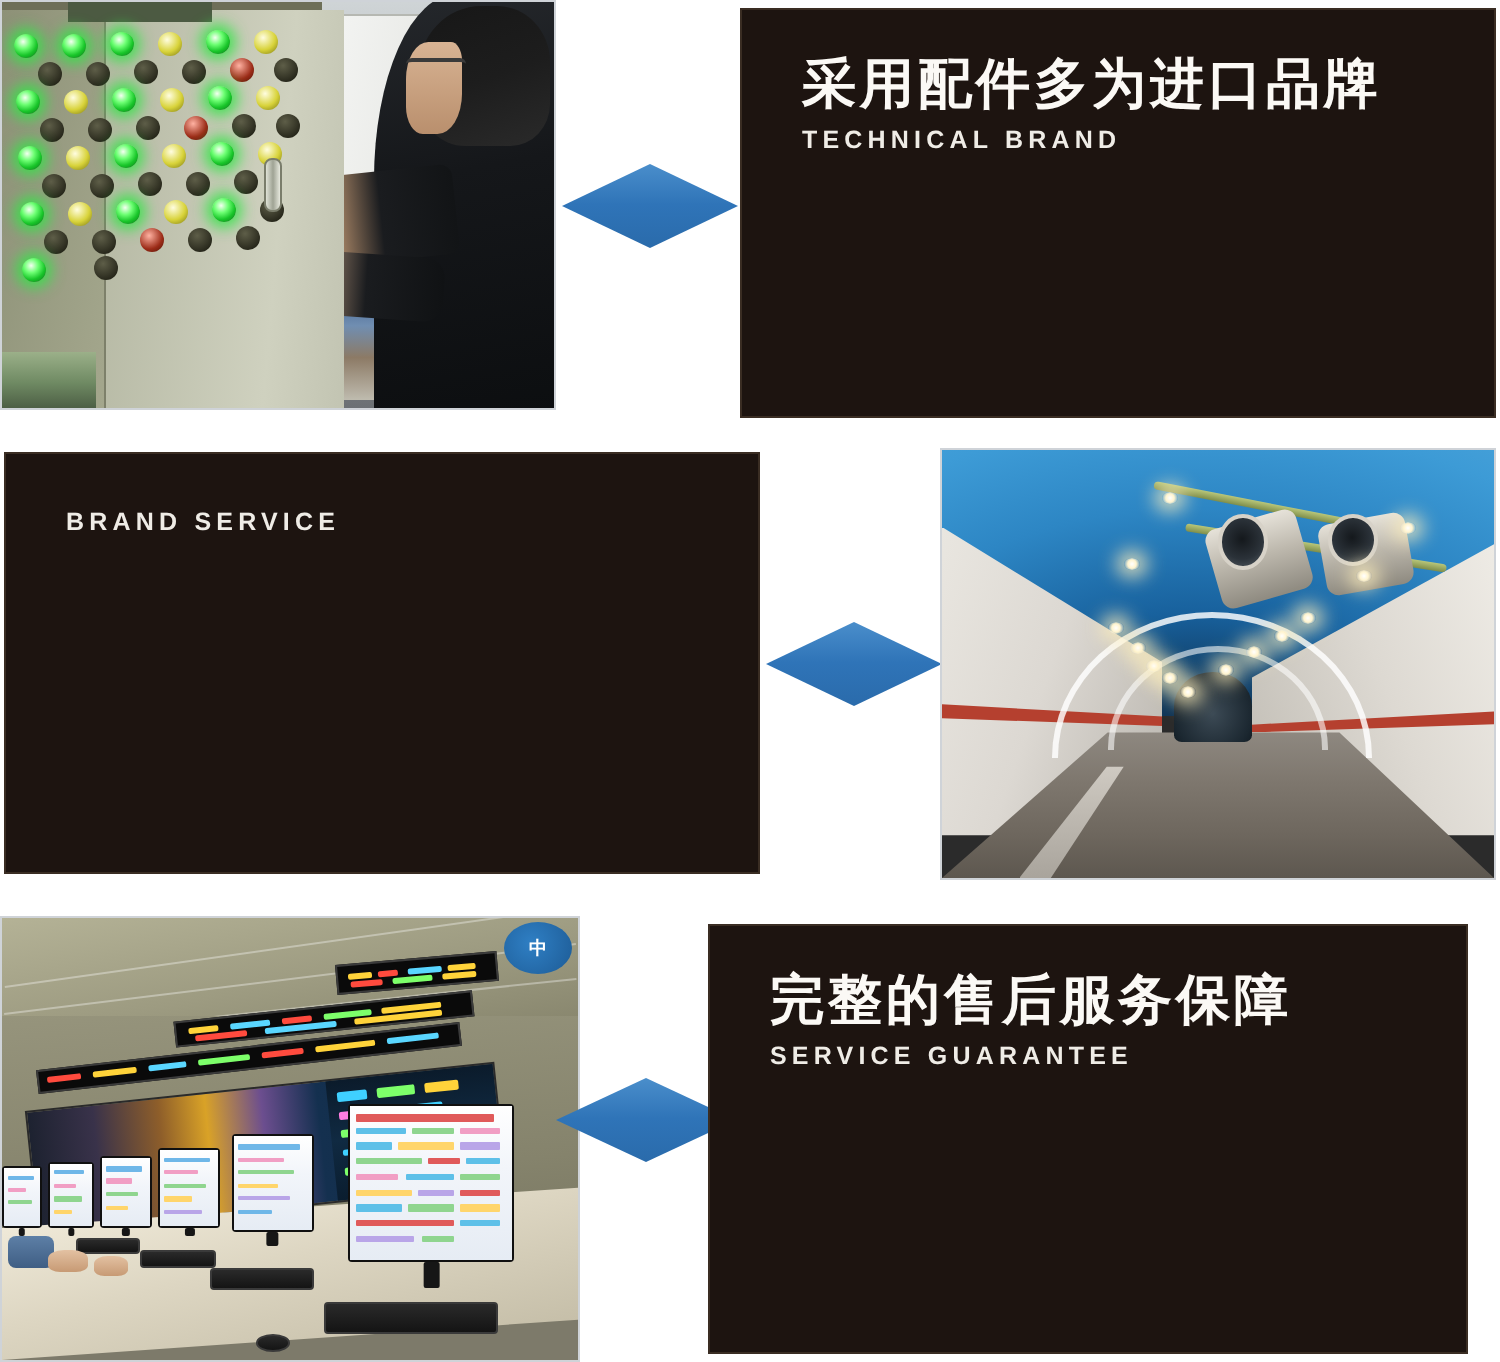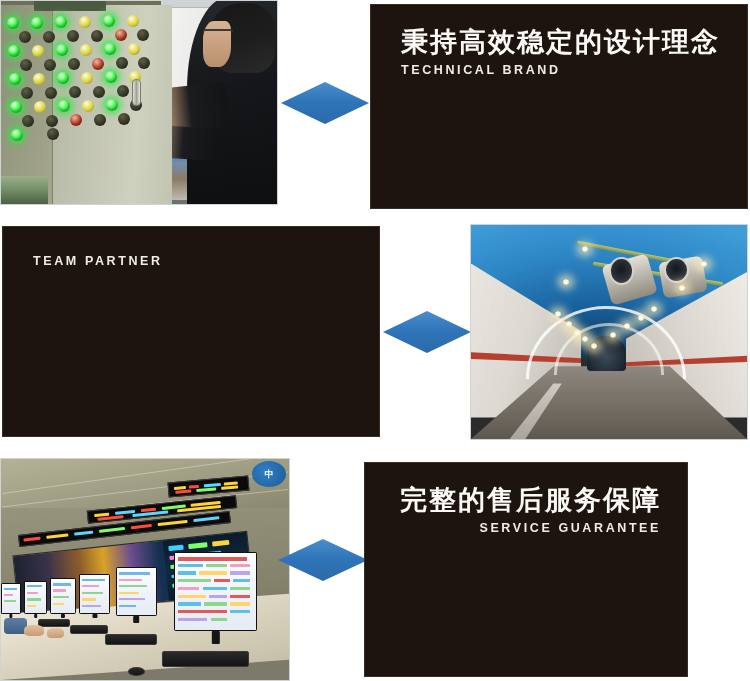--- a/index.html
+++ b/index.html
@@ -373,26 +373,26 @@
         <div class="lamp d" style="left:42px; top:113px;"></div>
       </div>
       <div class="p1-handle"></div>
       <div class="p1-floorbox"></div>
     </div>
   </div>
 
   <div class="diamond" style="left:281px; top:82px; width:88px; height:42px;"></div>
 
   <div class="panel" style="left:370px; top:4px; width:378px; height:205px;">
-    <div class="panel-title">秉持高效稳定的设计理念</div>
+    <div class="panel-title">采用配件多为进口品牌</div>
     <div class="panel-sub">TECHNICAL BRAND</div>
   </div>
 
   <div class="panel" style="left:2px; top:226px; width:378px; height:211px;">
-    <div class="panel-sub">TEAM PARTNER</div>
+    <div class="panel-sub">BRAND SERVICE</div>
   </div>
 
   <div class="diamond" style="left:383px; top:311px; width:88px; height:42px;"></div>
 
   <div class="photo" style="left:470px; top:224px; width:278px; height:216px;">
     <div class="photo-inner">
       <div class="p2-bg"></div>
       <div class="p2-ceiling"></div>
       <div class="p2-wall-l"></div>
       <div class="p2-wall-r"></div>
@@ -571,18 +571,18 @@
       <div class="p3-sleeve" style="left:1%; bottom:21%; width:8%; height:7%;"></div>
       <div class="p3-hand" style="left:8%;  bottom:20%; width:7%; height:5%;"></div>
       <div class="p3-hand" style="left:16%; bottom:19%; width:6%; height:4.5%;"></div>
 
       <div class="p3-logo">中</div>
     </div>
   </div>
 
   <div class="diamond" style="left:278px; top:539px; width:90px; height:42px;"></div>
 
-  <div class="panel" style="left:364px; top:462px; width:324px; height:215px;text-align:right;">
+  <div class="panel" style="left:354px; top:462px; width:380px; height:215px;">
     <div class="panel-title">完整的售后服务保障</div>
     <div class="panel-sub">SERVICE GUARANTEE</div>
   </div>
 
 </div>
 
 </body></html>

